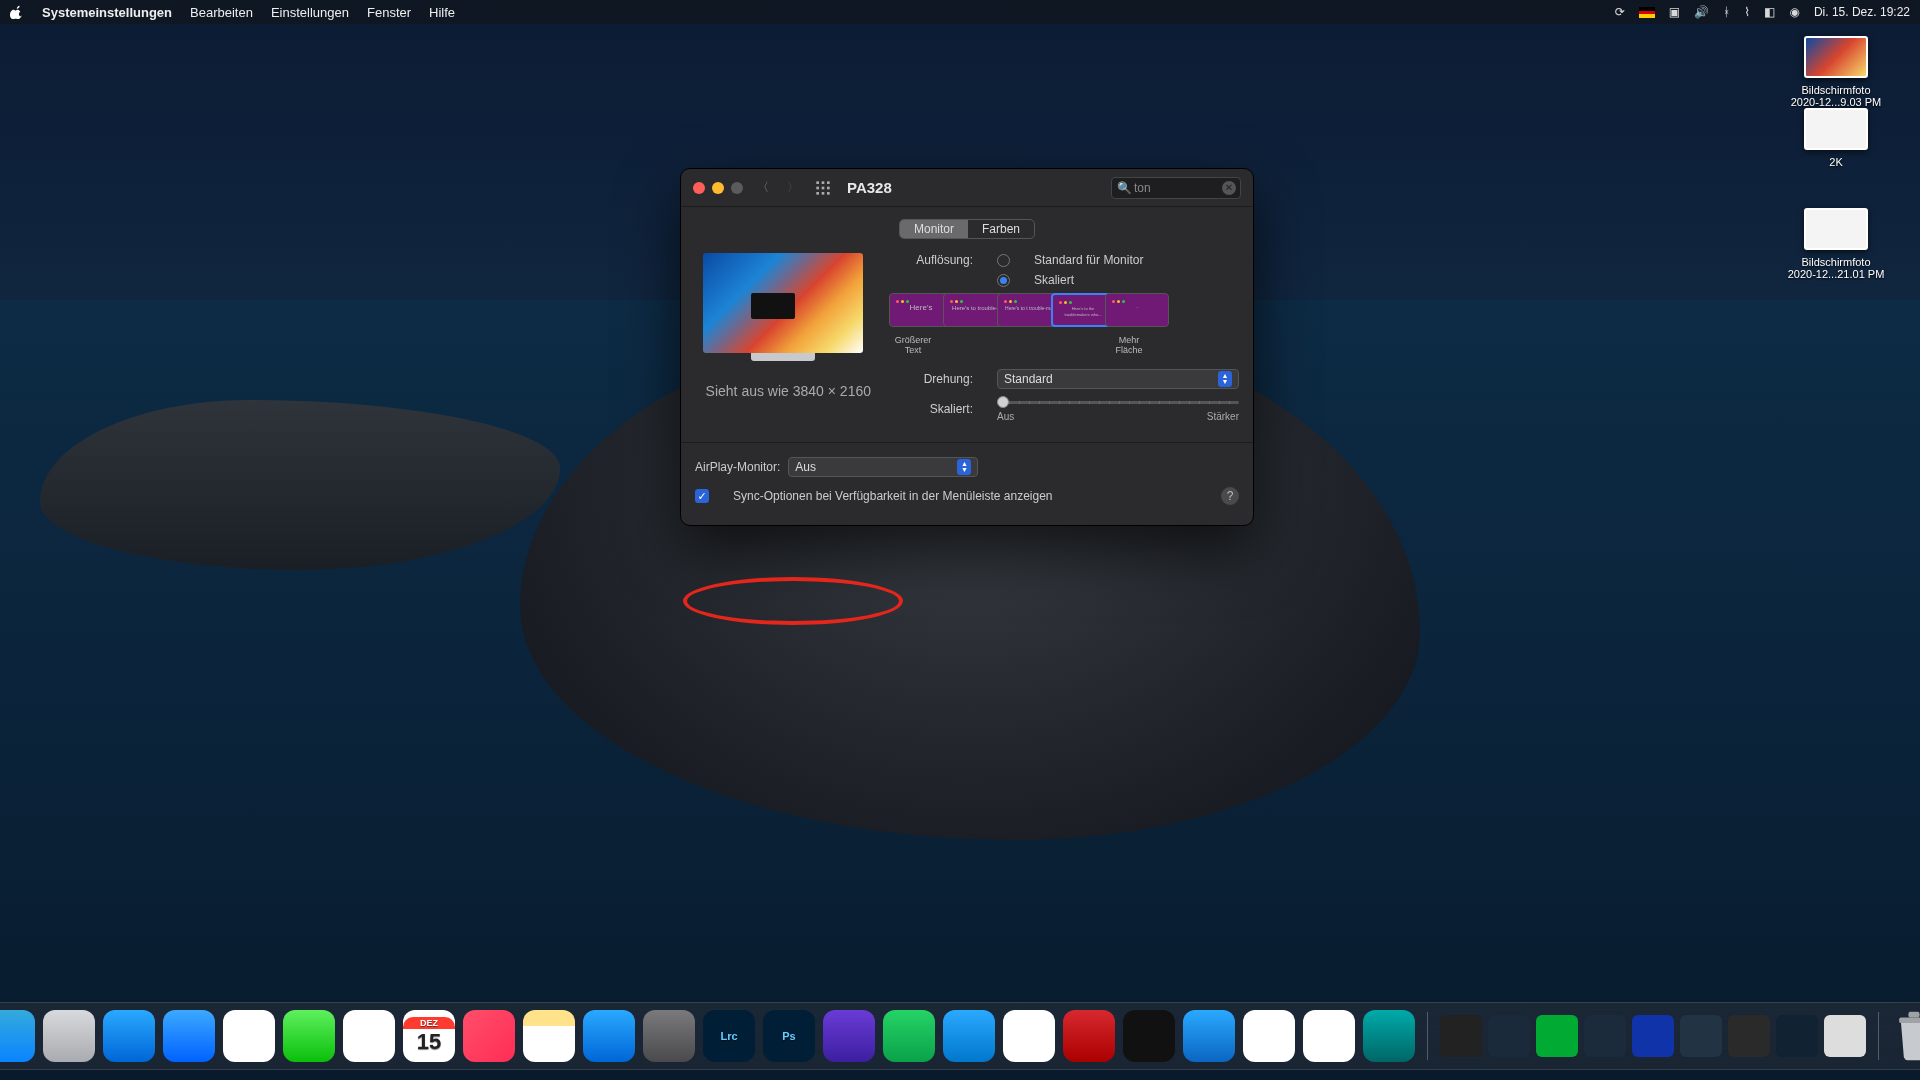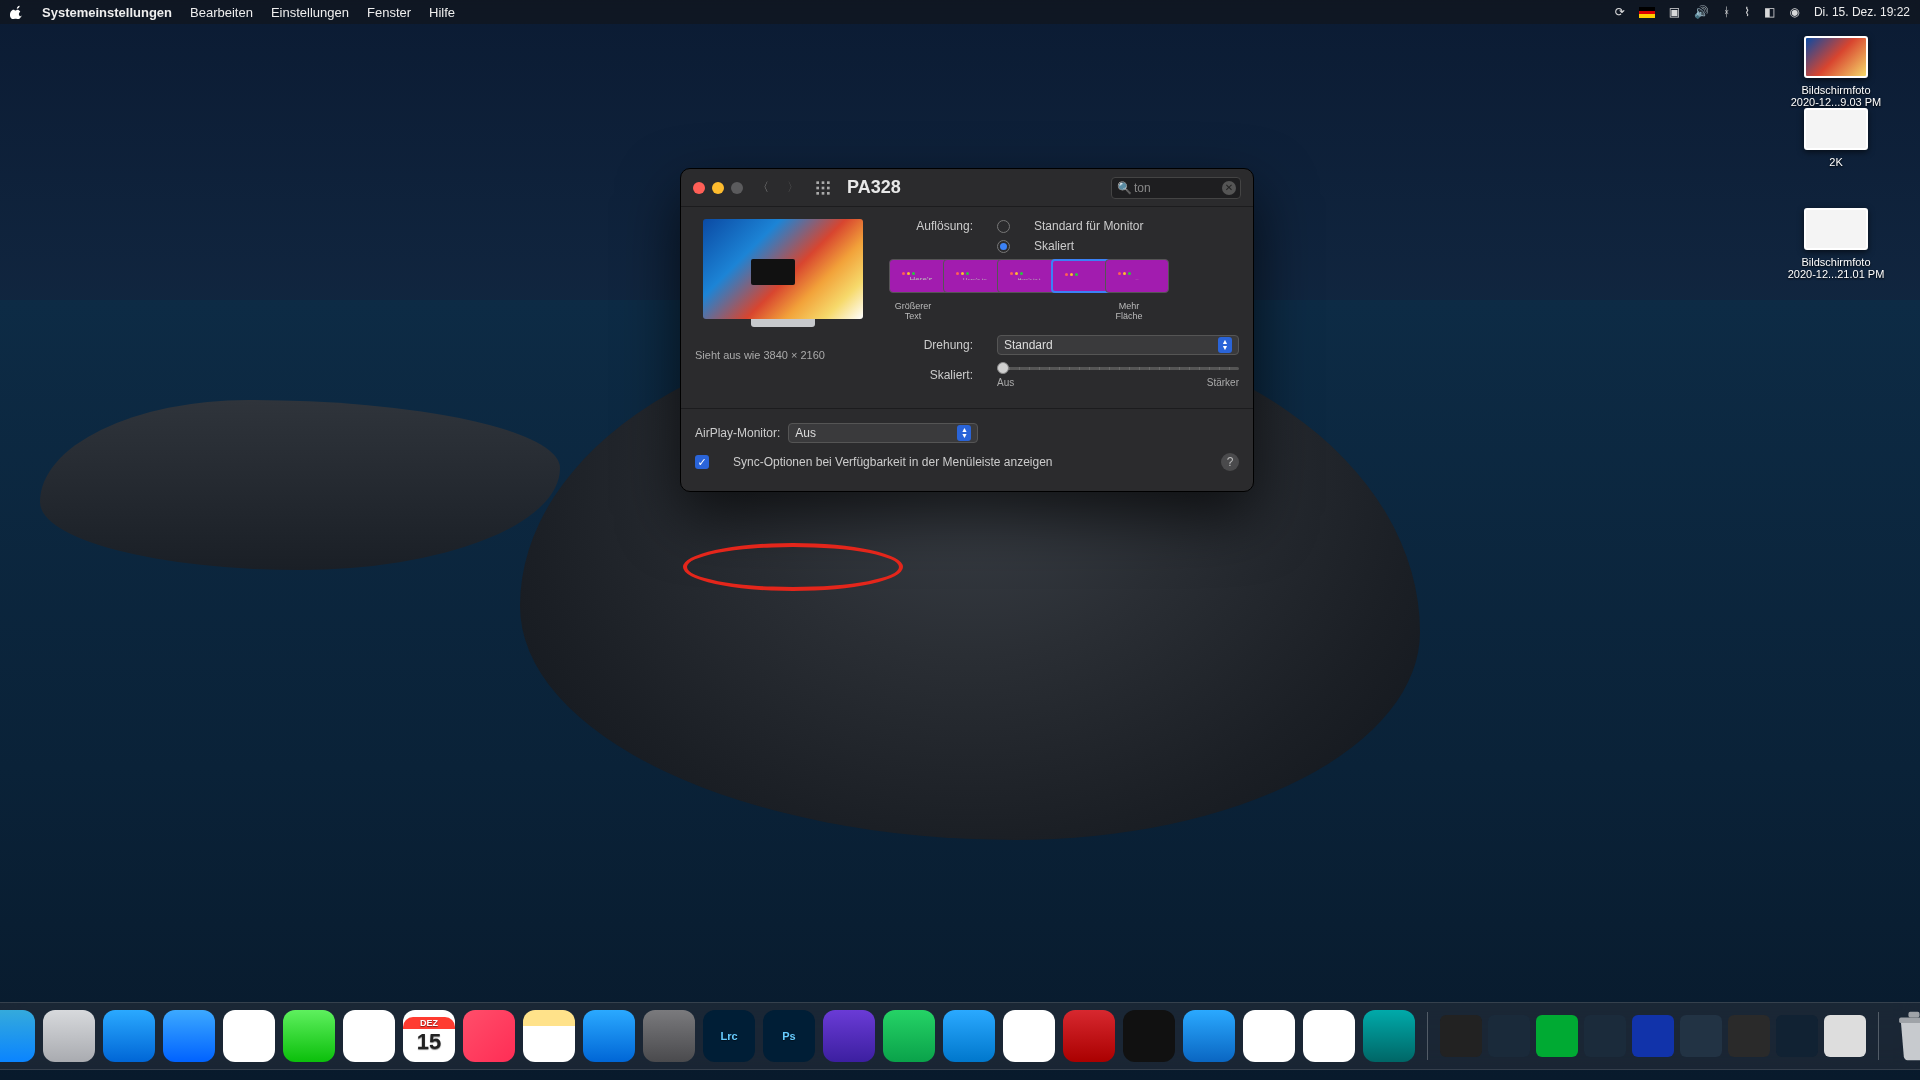--- a/index.html
+++ b/index.html
@@ -28,44 +28,44 @@
 .dock .tile{width:42px;height:42px;border-radius:6px;background:#222;}
 .dock .trash{width:46px;height:52px;}
 
 .window{position:absolute;left:680px;top:168px;width:574px;background:#2b2b2d;border:1px solid #000;border-radius:10px;box-shadow:0 25px 60px rgba(0,0,0,.65);font-size:12px;color:#ccc;}
 .titlebar{height:38px;border-bottom:1px solid #1c1c1e;display:flex;align-items:center;padding:0 12px;gap:10px;}
 .traffic{display:flex;gap:7px;}
 .traffic span{width:12px;height:12px;border-radius:50%;}
 .tr-r{background:#ff5f57;} .tr-y{background:#febc2e;} .tr-g{background:#5b5b5d;}
 .navbtn{width:20px;height:20px;display:flex;align-items:center;justify-content:center;color:#888;border-radius:4px;}
 .grid-icon{width:16px;height:16px;color:#aaa;}
-.win-title{font-weight:600;color:#e8e8e8;font-size:18px;margin-left:4px;}
+.win-title{font-weight:600;color:#e8e8e8;font-size:15px;margin-left:4px;}
 .search{margin-left:auto;display:flex;align-items:center;gap:6px;background:#1e1e20;border:1px solid #444;border-radius:4px;padding:2px 6px 2px 22px;width:130px;height:22px;position:relative;color:#888;}
 .search .mg{position:absolute;left:5px;top:3px;}
 .search .clr{position:absolute;right:4px;top:3px;width:14px;height:14px;border-radius:50%;background:#555;color:#222;font-size:10px;display:flex;align-items:center;justify-content:center;}
 .content{padding:12px 14px 14px;}
 .tabs{display:flex;justify-content:center;margin-bottom:14px;}
 .seg{display:flex;border:1px solid #555;border-radius:5px;overflow:hidden;}
 .seg div{padding:2px 14px;font-size:12px;color:#ddd;}
 .seg .on{background:#6a6a6d;}
 .pane{display:flex;gap:18px;}
 .preview{width:176px;}
 .mon-thumb{width:160px;height:100px;border-radius:3px;background:linear-gradient(135deg,#0b4aa3 0%,#1c84d6 30%,#d8452f 55%,#f2a23a 70%,#f6d96b 85%,#fff 100%);position:relative;margin:0 auto;}
 .mon-thumb::after{content:"";position:absolute;left:48px;top:40px;width:44px;height:26px;background:#111;border-radius:2px;}
 .mon-stand{width:64px;height:8px;background:#c7c9cc;margin:0 auto;border-radius:0 0 3px 3px;}
-.looks{font-size:11px;color:#aaa;text-align:left;margin-top:22px;}
+.looks{font-size:14px;color:#aaa;text-align:right;margin-top:22px;}
 .ring{position:absolute;left:-12px;top:324px;width:220px;height:48px;border:4px solid #e4261b;border-radius:50%;pointer-events:none;}
 .right-col{flex:1;}
 .row{display:flex;align-items:center;gap:24px;margin-bottom:6px;}
 .lbl{width:84px;text-align:right;color:#ccc;font-size:12px;}
 .radio{width:13px;height:13px;border:1px solid #777;border-radius:50%;display:inline-flex;align-items:center;justify-content:center;}
 .radio.on::after{content:"";width:7px;height:7px;border-radius:50%;background:#3b82f6;}
 .scale-row{display:flex;gap:6px;margin:6px 0 4px 0;}
 .scale{width:48px;text-align:center;}
-.sc-box{width:64px;height:34px;border:1px solid #555;border-radius:4px;background:#a21caf;display:flex;flex-direction:column;justify-content:flex-start;padding:12px;}
+.sc-box{width:64px;height:34px;border:1px solid #555;border-radius:4px;background:#701a75;display:flex;flex-direction:column;justify-content:flex-start;padding:6px;}
 .sc-box.sel{border:2px solid #3b82f6;}
 .sc-box .dots{display:flex;gap:2px;margin-bottom:2px;}
 .sc-box .dots i{width:3px;height:3px;border-radius:50%;background:#ff5f57;} .sc-box .dots i:nth-child(2){background:#febc2e;} .sc-box .dots i:nth-child(3){background:#28c840;}
 .sc-box .txt{font-size:6px;line-height:6px;color:#bbb;overflow:hidden;}
 .sc-lbl{font-size:9px;color:#bbb;margin-top:8px;min-height:20px;}
 .select{display:flex;align-items:center;justify-content:space-between;background:#3a3a3c;border:1px solid #555;border-radius:4px;padding:2px 6px;height:20px;font-size:12px;color:#ddd;}
 .select .arrows{width:14px;height:16px;background:#2a64d8;border-radius:3px;display:flex;flex-direction:column;align-items:center;justify-content:center;font-size:7px;color:#fff;line-height:6px;}
 .slider{flex:1;height:14px;position:relative;}
 .slider .track{position:absolute;left:0;right:0;top:6px;height:3px;background:#555;border-radius:2px;background-image:repeating-linear-gradient(90deg,#555 0 2px,#6a6a6a 2px 3px,#555 3px 10px);}
 .slider .knob{position:absolute;left:0;top:1px;width:12px;height:12px;border-radius:50%;background:#d0d0d0;border:1px solid #888;}
@@ -149,20 +149,26 @@
         </svg>
     </div>
     <div class="win-title">PA328</div>
     <div class="search">
       <span class="mg">🔍</span>
       <span>ton</span>
       <span class="clr">✕</span>
     </div>
   </div>
   <div class="content">
+    <div class="tabs">
+      <div class="seg">
+        <div class="on">Monitor</div>
+        <div>Farben</div>
+      </div>
+    </div>
     <div class="pane">
       <div class="preview" style="position:relative">
         <div class="mon-thumb"></div>
         <div class="mon-stand"></div>
         <div class="looks">Sieht aus wie 3840 × 2160</div>
         <div class="ring"></div>
       </div>
       <div class="right-col">
         <div class="row">
           <div class="lbl">Auflösung:</div>

